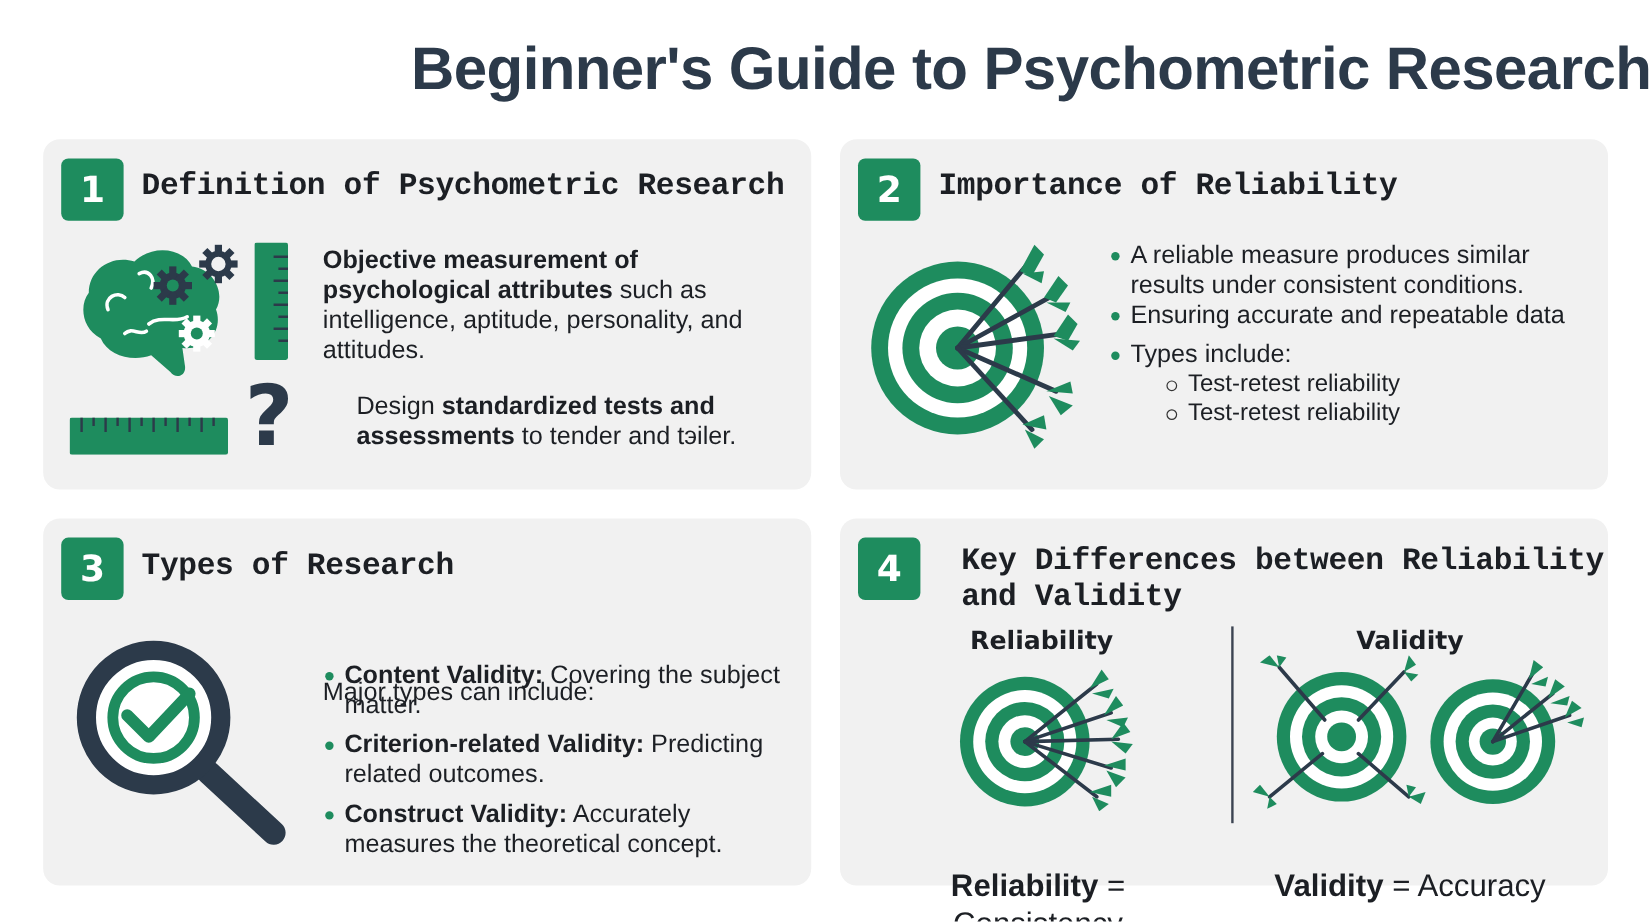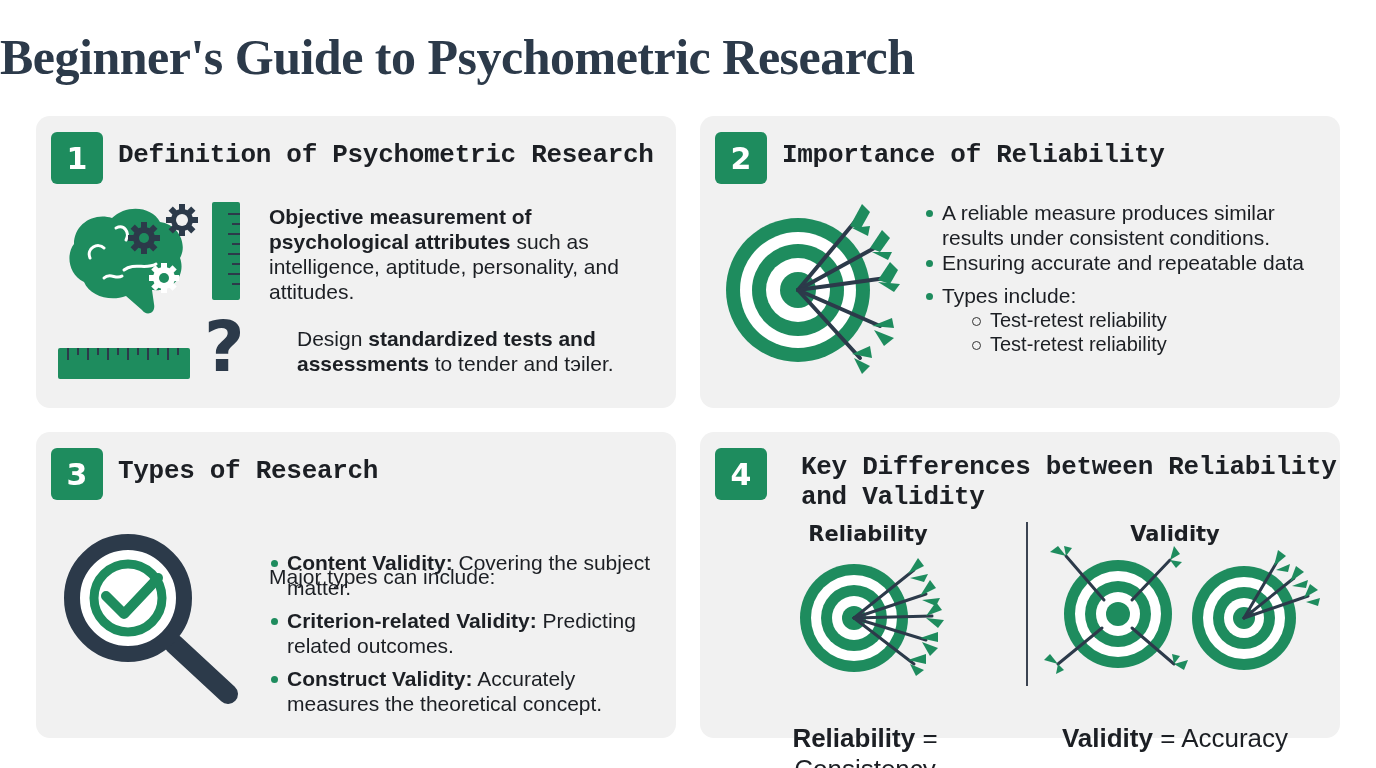--- a/index.html
+++ b/index.html
@@ -1,21 +1,21 @@
 <!DOCTYPE html>
 <html><head>
 <meta charset="utf-8">
 <style>
   * { box-sizing: border-box; margin: 0; padding: 0; }
   html, body { width: 1376px; height: 768px; background: #ffffff; overflow: hidden; }
   body { font-family: "Liberation Sans", sans-serif; color: #1c1f24; position: relative; }
 
   .main-title {
-    position: absolute; left: 0; top: 28px; width: 1376px; text-align: left;
-    font-family: Liberation Serif, serif; font-weight: bold; font-size: 50px;
+    position: absolute; left: 0; top: 28px; width: 1376px; text-align: right;
+    font-family: Liberation Sans, sans-serif; font-weight: bold; font-size: 50px;
     color: #2c3a4a; letter-spacing: -0.5px;
   }
 
   .card {
     position: absolute; background: #f1f1f1; border-radius: 14px;
   }
   .card-1 { left: 36px;  top: 116px; width: 640px; height: 292px; }
   .card-2 { left: 700px; top: 116px; width: 640px; height: 292px; }
   .card-3 { left: 36px;  top: 432px; width: 640px; height: 306px; }
   .card-4 { left: 700px; top: 432px; width: 640px; height: 306px; }

